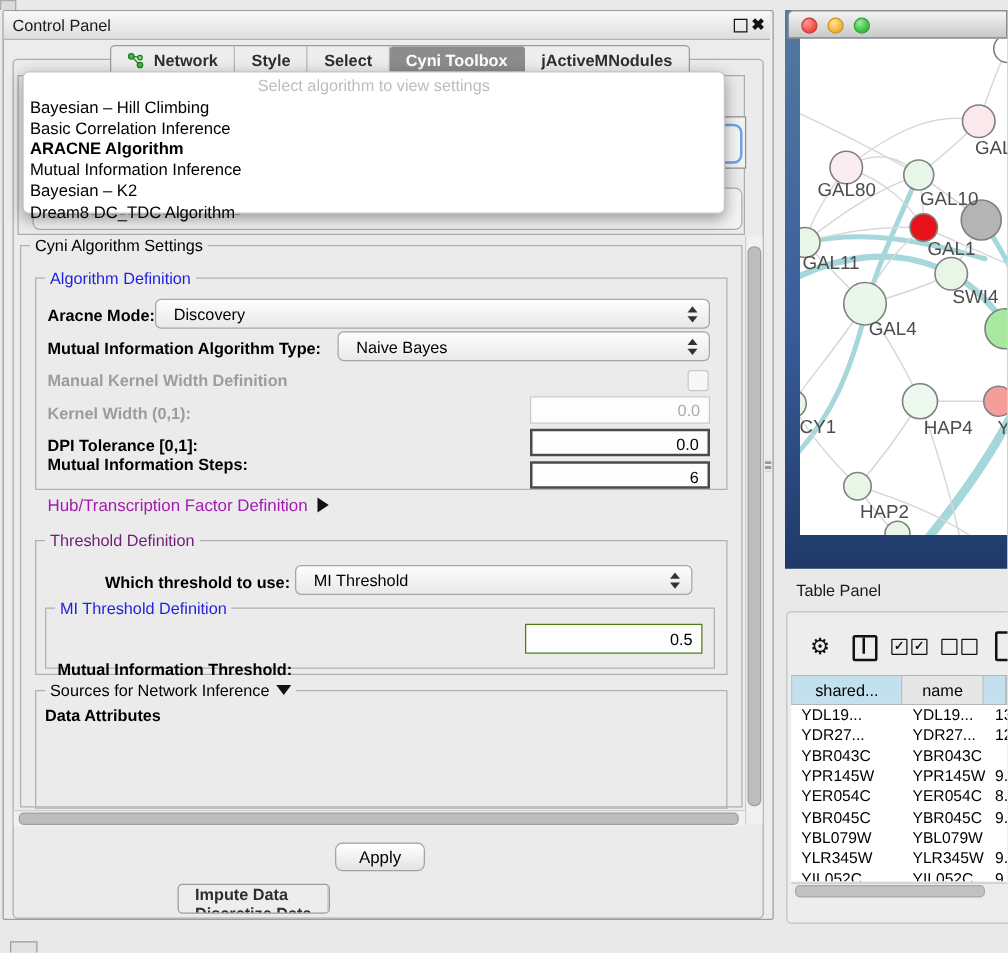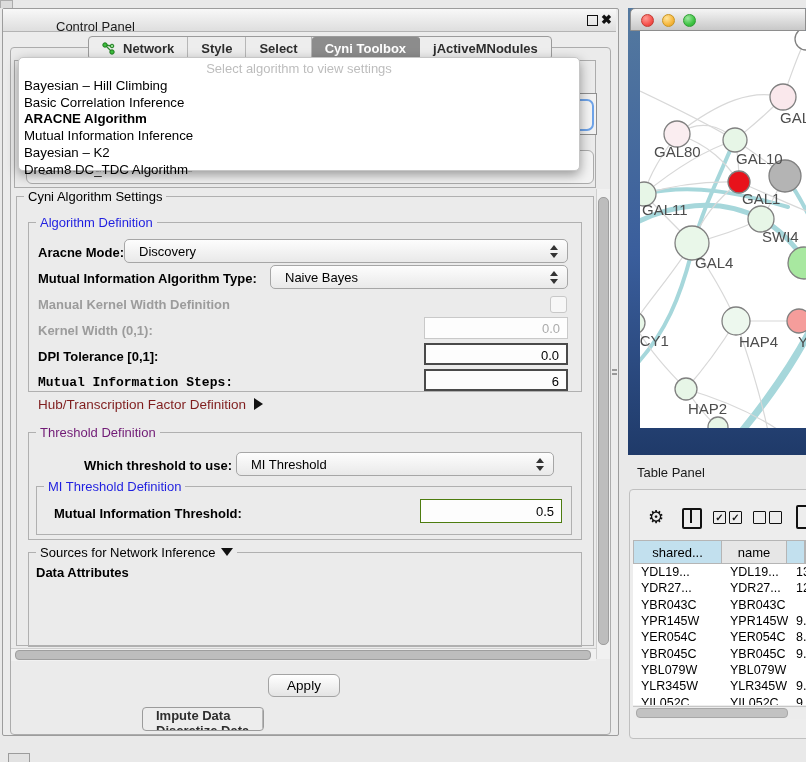--- a/index.html
+++ b/index.html
@@ -2,21 +2,21 @@
 <html><head>
 <meta charset="utf-8">
 <style>
   html,body{margin:0;padding:0;}
   body{width:806px;height:762px;background:#E9E9E9;font-family:"Liberation Sans",sans-serif;position:relative;overflow:hidden;}
   #app{position:absolute;left:0;top:0;width:806px;height:762px;overflow:hidden;}
   .abs{position:absolute;}
   
   #cp{left:2px;top:8px;width:615px;height:726px;background:#ECECEC;border:1px solid #9C9C9C;border-radius:2px;}
   #cp-titlebar{left:3px;top:9px;width:613px;height:22px;background:linear-gradient(#F8F8F8,#DEDEDE);border-bottom:1px solid #B3B3B3;}
-  #cp-title{left:10px;top:19px;font-size:13px;color:#1A1A1A;margin-left:46px;}
+  #cp-title{left:10px;top:13px;font-size:13px;color:#1A1A1A;}
   #float-icon{left:587px;top:15px;width:9px;height:9px;border:1.5px solid #111;}
   #close-icon{left:601px;top:12px;font-size:13px;font-weight:bold;color:#111;}
   #corner-tab{left:0;top:0;width:11px;height:7px;background:#DCDCDC;border:1px solid #ACACAC;border-bottom:none;}
   #cp-body{left:10px;top:47px;width:599px;height:686px;border:1px solid #ACACAC;border-radius:4px;background:#EBEBEB;}
   
   .tabstrip{display:flex;align-items:stretch;border:1px solid #9B9B9B;border-radius:4px;background:#EDEDED;height:22px;overflow:hidden;}
   .tab{display:flex;align-items:center;gap:8px;padding:0 13px;font-size:13px;font-weight:bold;color:#2E2E2E;border-right:1px solid #B7B7B7;cursor:default;white-space:nowrap;}
   .tab:last-child{border-right:none;}
   .tab.sel{background:#8C8C8C;color:#FFF;border-radius:3px;border-right-color:#8C8C8C;}
   #top-tabs{left:88px;top:36px;}
@@ -185,42 +185,42 @@
   <div class="abs lab dis" style="left:38px;top:323px;">Kernel Width (0,1):</div>
   <div class="abs nfield b-light" style="left:424px;top:317px;width:144px;height:22px;">
     <span class="val valgray">0.0</span>
   </div>
 
   <div class="abs lab" style="left:38px;top:349px;">DPI Tolerance [0,1]:</div>
   <div class="abs nfield b-dark" style="left:424px;top:343px;width:144px;height:22px;">
     <span class="val">0.0</span>
   </div>
 
-  <div class="abs lab" style="left:38px;top:375px;font-family:Liberation Mono, monospace;">Mutual Information Steps:</div>
+  <div class="abs lab" style="left:38px;top:364px;">Mutual Information Steps:</div>
   <div class="abs nfield b-dark" style="left:424px;top:369px;width:144px;height:22px;">
     <span class="val">6</span>
   </div>
 
-  <div class="abs" style="left:38px;top:397px;font-size:13.5px;color:#7f1d1d;"><span>Hub/Transcription Factor Definition</span><span class="tri-right"></span></div>
+  <div class="abs" style="left:38px;top:397px;font-size:13.5px;color:#a21caf;"><span>Hub/Transcription Factor Definition</span><span class="tri-right"></span></div>
 
   <div class="abs group" style="left:28px;top:432px;width:552px;height:106px;"></div>
   <div class="abs legend green" style="left:36px;top:425px;">Threshold Definition</div>
 
   <div class="abs lab" style="left:84px;top:458px;">Which threshold to use:</div>
   <div class="abs combo" style="left:236px;top:452px;width:318px;">
     <span class="ctext">MI Threshold</span>
     <span class="arrs">
         <span class="up" style="display:block;"></span>
         <span class="dn" style="display:block;"></span>
       </span>
   </div>
 
   <div class="abs group" style="left:36px;top:486px;width:534px;height:47px;"></div>
   <div class="abs legend blue" style="left:44px;top:479px;">MI Threshold Definition</div>
-  <div class="abs lab" style="left:46px;top:506px;margin-left:8px;">Mutual Information Threshold:</div>
+  <div class="abs lab" style="left:46px;top:528px;">Mutual Information Threshold:</div>
   <div class="abs nfield" style="left:420px;top:499px;width:142px;height:24px;border:1px solid #4d7c0f;">
     <span class="val" style="top:4px;">0.5</span>
   </div>
 
   <div class="abs group" style="left:28px;top:552px;width:552px;height:93px;"></div>
   <div class="abs legend" style="left:36px;top:545px;"><span>Sources for Network Inference</span><span class="tri-down"></span></div>
   <div class="abs lab" style="left:36px;top:565px;">Data Attributes</div>
 
 
   <div class="abs" id="set-vtrack"></div>

